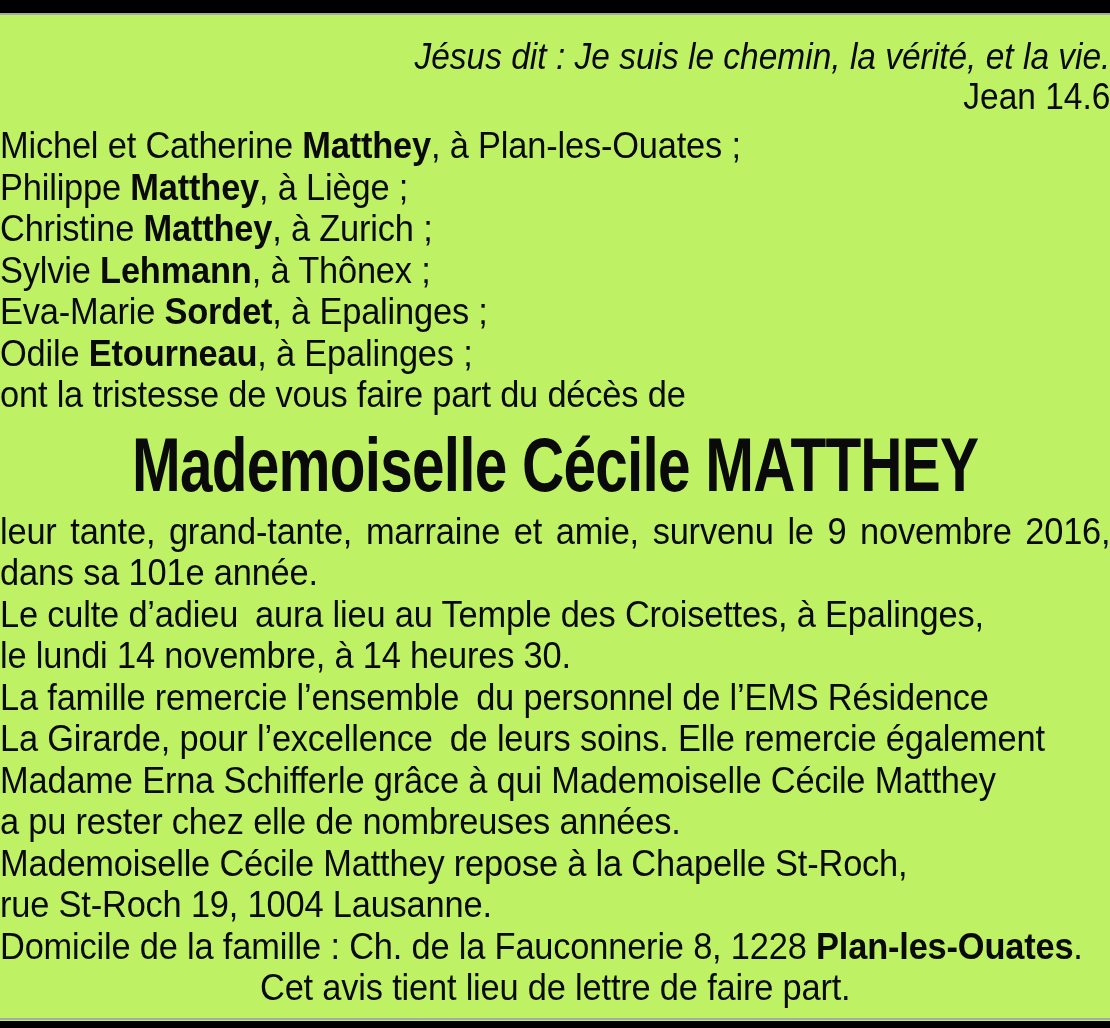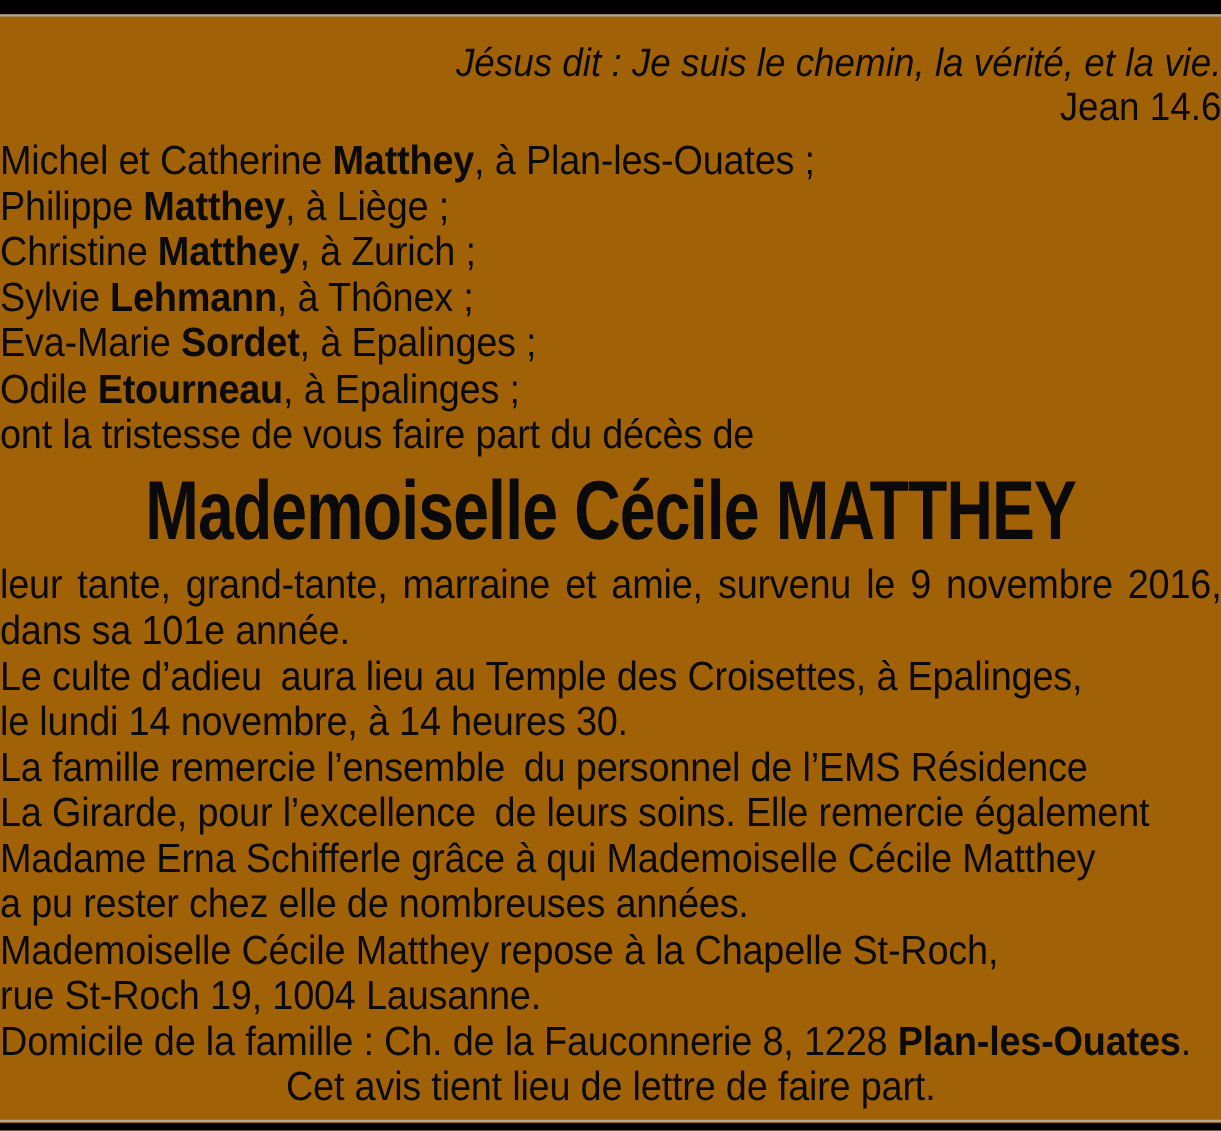--- a/index.html
+++ b/index.html
@@ -1,20 +1,20 @@
 <!DOCTYPE html>
 <html><head>
 <meta charset="utf-8">
 <style>
   html, body { margin: 0; padding: 0; background: #ffffff; }
   .page {
     position: relative;
     width: 1110px;
     height: 1028px;
-    background: #a16207;
+    background: #bef264;
     overflow: hidden;
     font-family: "Liberation Sans", sans-serif;
     color: #0a0a0a;
   }
   .bar-top    { height: 13px; background: #000000; }
   .thin-top   { height: 2px;  background: #a9a9a9; }
   .thin-bottom{ position: absolute; left: 0; width: 1110px; bottom: 8px; height: 2px; background: #a9a9a9; }
   .bar-bottom { position: absolute; left: 0; width: 1110px; bottom: 0;   height: 7px; background: #000000; }
 
   

